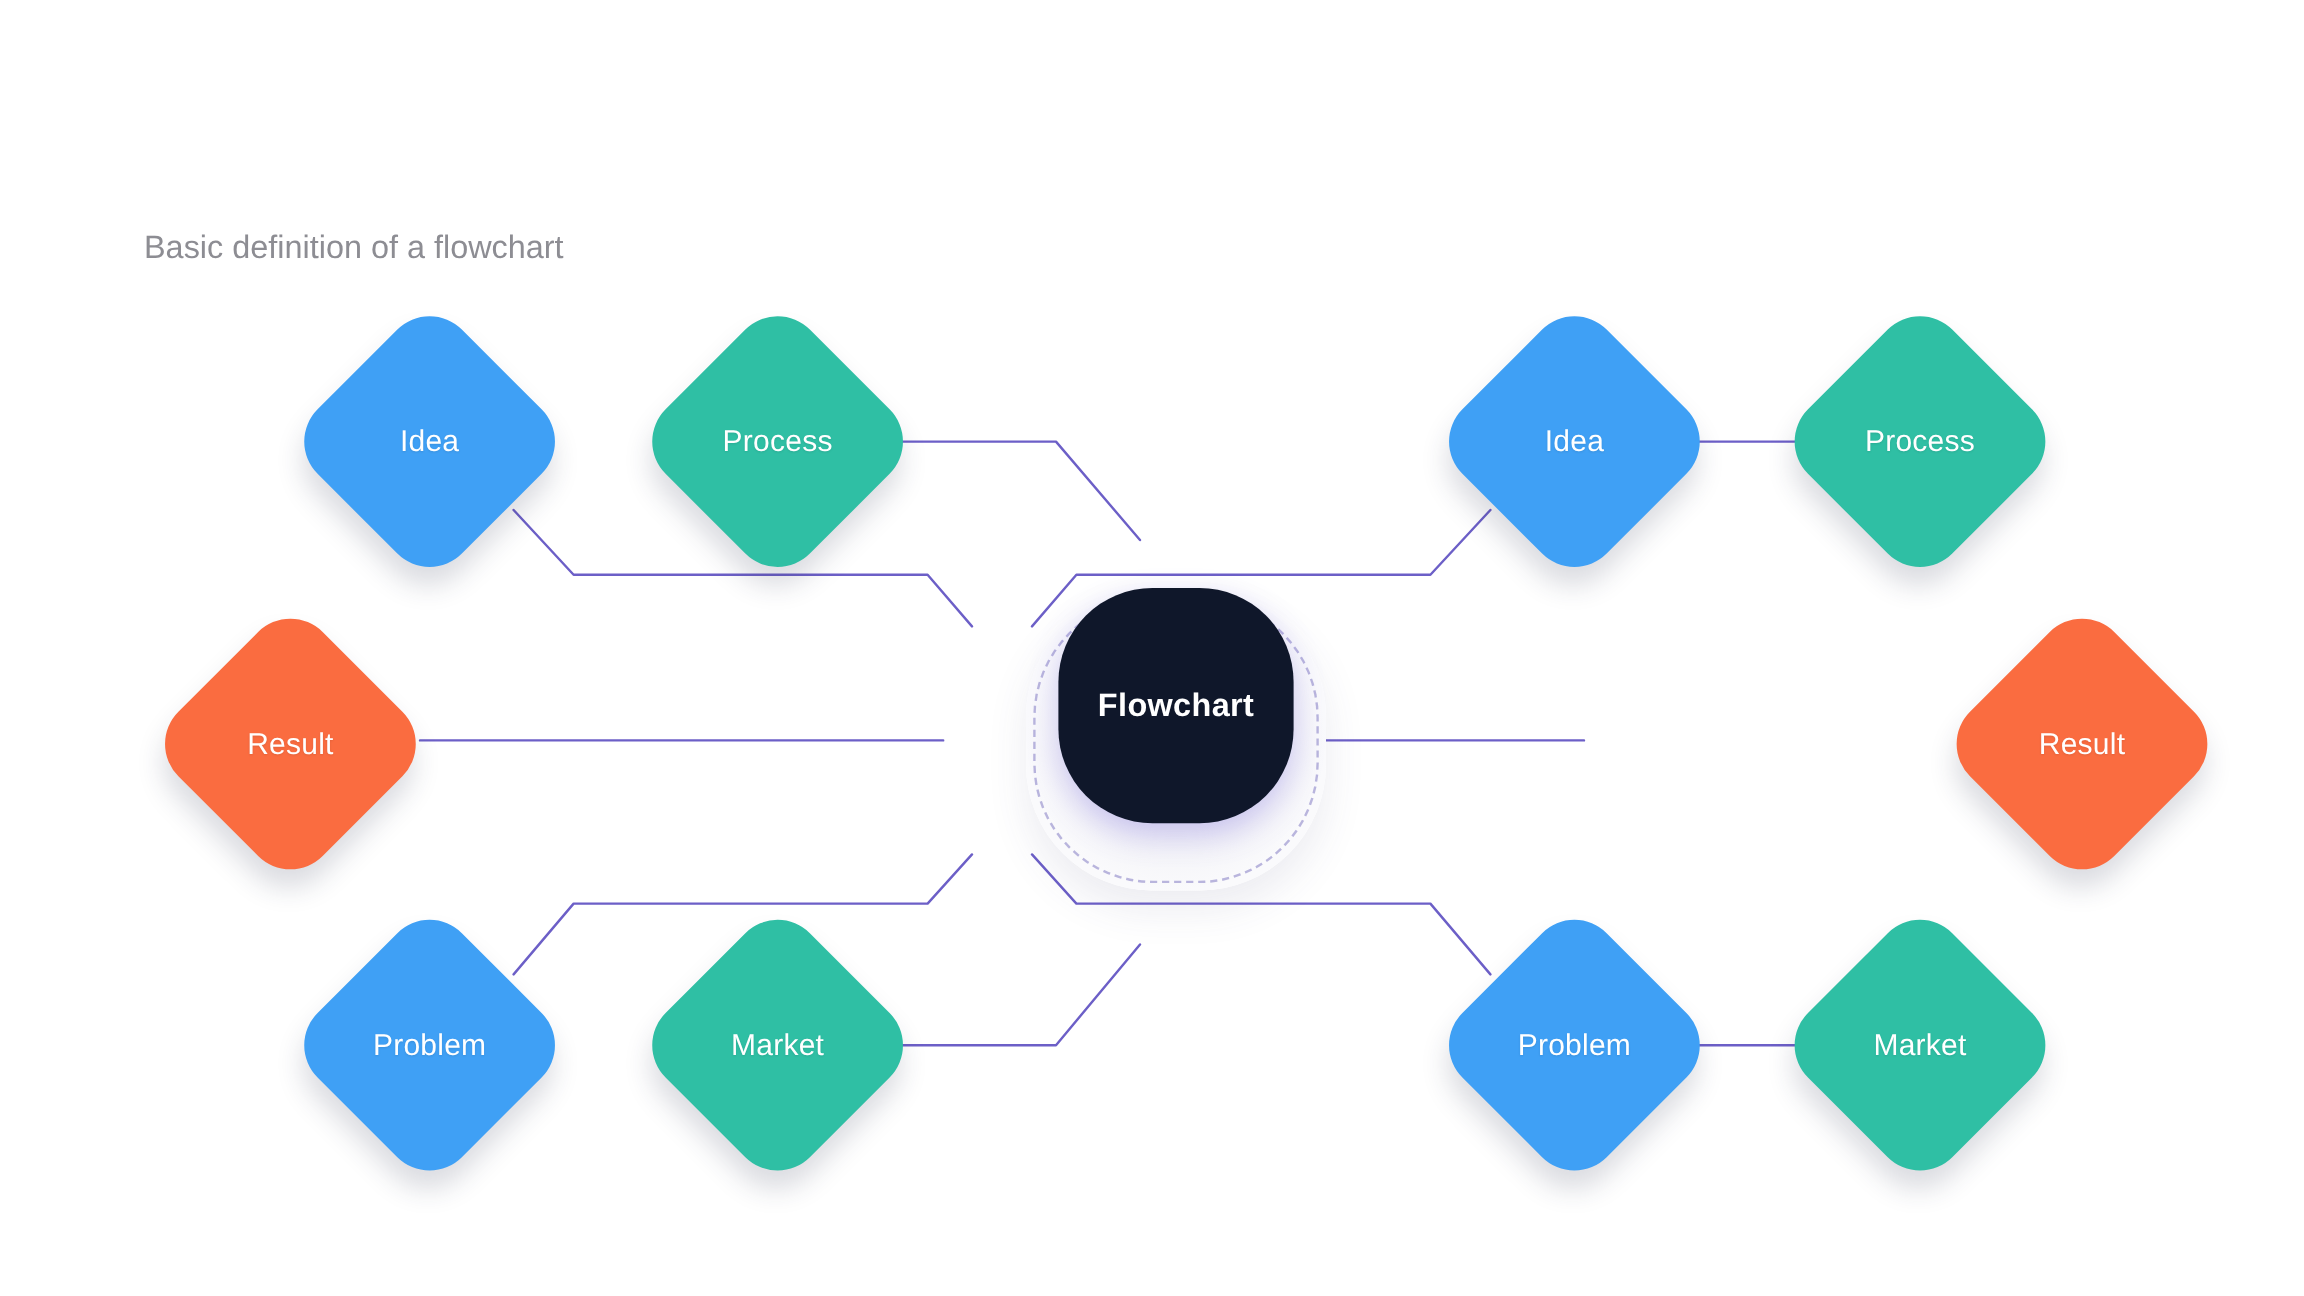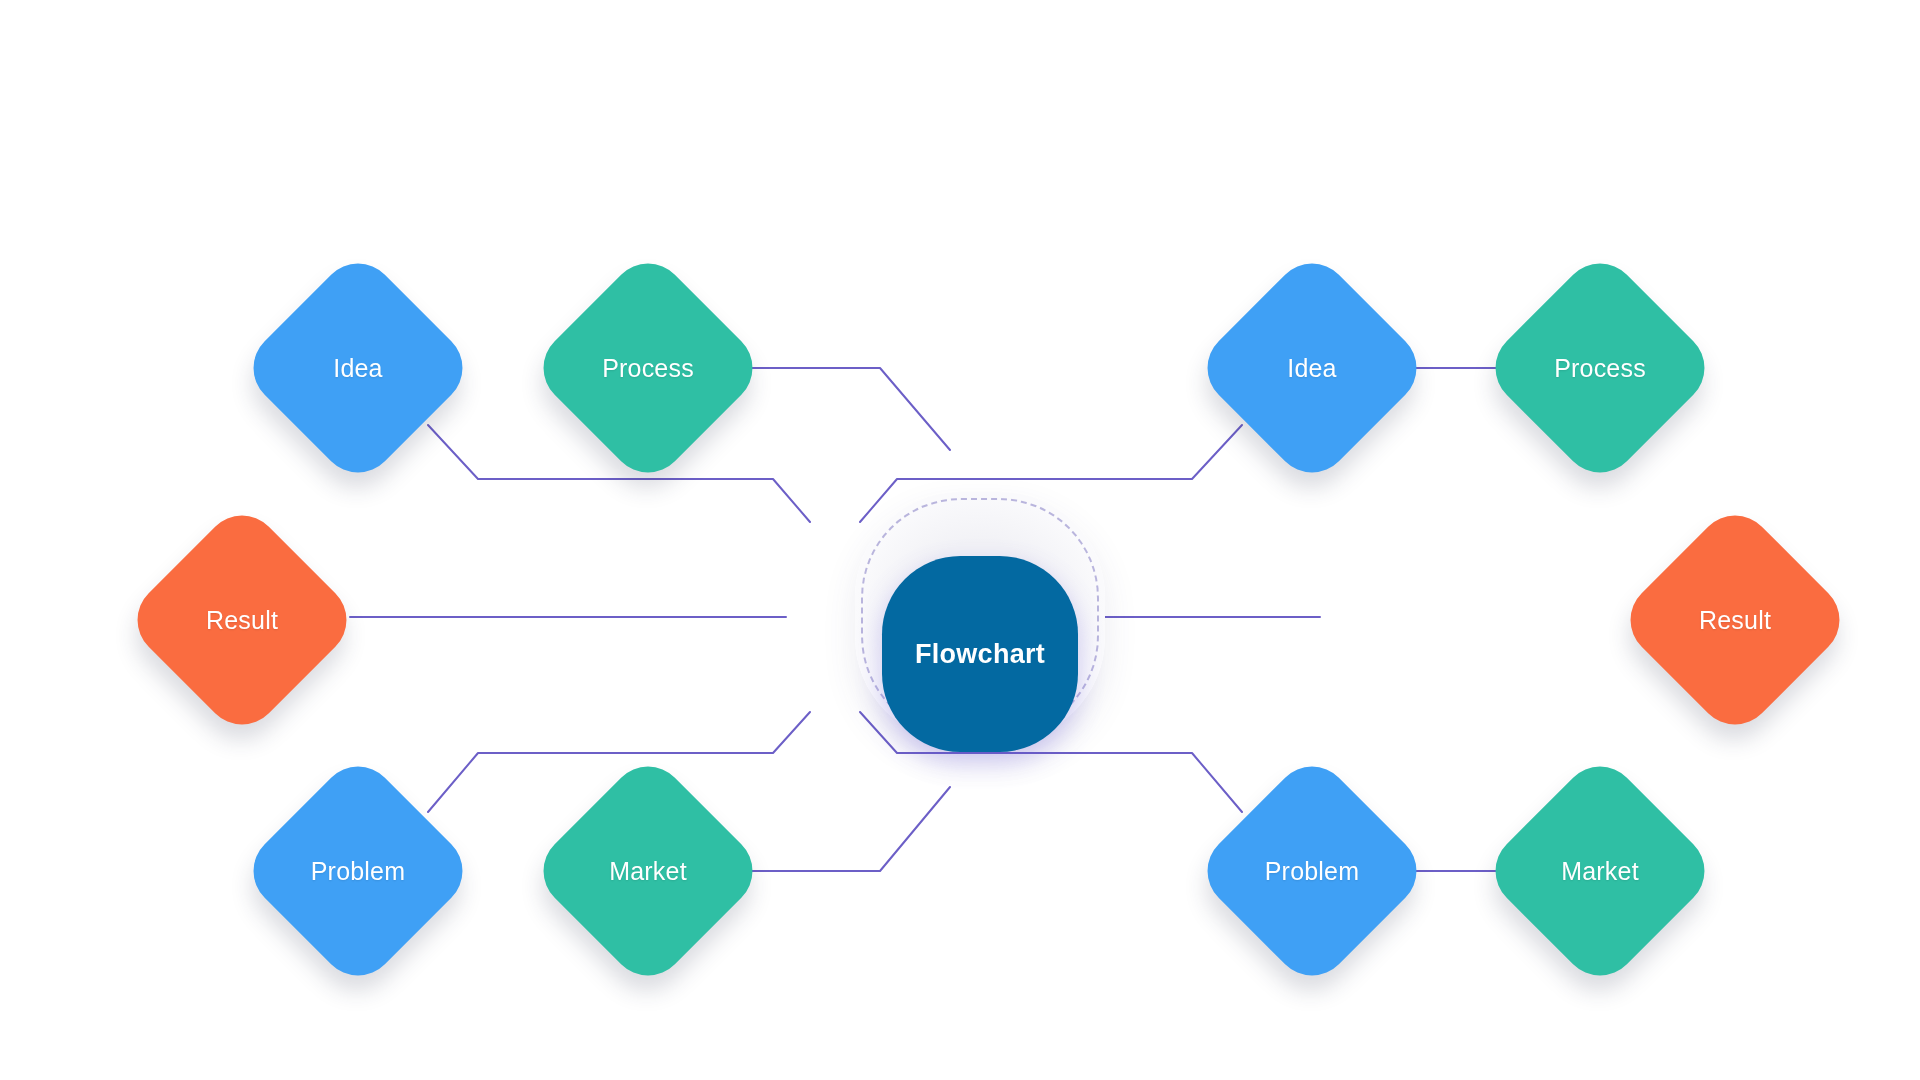--- a/index.html
+++ b/index.html
@@ -69,20 +69,21 @@
     display:flex;align-items:center;justify-content:center;
     color:#ffffff;font-size:27px;font-weight:700;letter-spacing:.3px;
     box-shadow:0 10px 26px rgba(104,86,220,.30);
   }
 </style>
 </head>
 <body>
 
 <div id="stage">
 
+  <div id="subtitle">Basic definition of a flowchart</div>
 
   <svg id="wires" viewBox="0 0 1920 1080" width="1920" height="1080">
       <polyline points="428,425 478,479 773,479 810,522" fill="none" stroke="#6c5fc7" stroke-width="2" stroke-linecap="round" stroke-linejoin="round"></polyline>
       <polyline points="752,368 880,368 950,450" fill="none" stroke="#6c5fc7" stroke-width="2" stroke-linecap="round" stroke-linejoin="round"></polyline>
       <polyline points="350,617 786,617" fill="none" stroke="#6c5fc7" stroke-width="2" stroke-linecap="round" stroke-linejoin="round"></polyline>
       <polyline points="428,812 478,753 773,753 810,712" fill="none" stroke="#6c5fc7" stroke-width="2" stroke-linecap="round" stroke-linejoin="round"></polyline>
       <polyline points="752,871 880,871 950,787" fill="none" stroke="#6c5fc7" stroke-width="2" stroke-linecap="round" stroke-linejoin="round"></polyline>
       <polyline points="1242,425 1192,479 897,479 860,522" fill="none" stroke="#6c5fc7" stroke-width="2" stroke-linecap="round" stroke-linejoin="round"></polyline>
       <polyline points="1518,368 1390,368 1320,450" fill="none" stroke="#6c5fc7" stroke-width="2" stroke-linecap="round" stroke-linejoin="round"></polyline>
       <polyline points="1320,617 884,617" fill="none" stroke="#6c5fc7" stroke-width="2" stroke-linecap="round" stroke-linejoin="round"></polyline>
@@ -119,18 +120,18 @@
         <div class="cap">Problem</div>
       </div>
       <div class="node" style="left: 1600px; top: 871px; background: rgb(47, 191, 164);">
         <div class="cap">Market</div>
       </div>
     </div>
 
   <div id="center-group">
     <div class="halo" style="left: 980px; top: 617px; background: radial-gradient(closest-side, rgb(242, 242, 246) 60%, rgb(250, 250, 252) 100%);"></div>
     <div class="dashring" style="left: 980px; top: 617px; border-color: rgb(185, 181, 221);"></div>
-    <div class="core" style="left: 980px; top: 654px; background: #0369a1;">
+    <div class="core" style="left: 980px; top: 588px; background: #0f172a;">
       <span>Flowchart</span>
     </div>
   </div>
 
 </div>
 
 </body></html>

